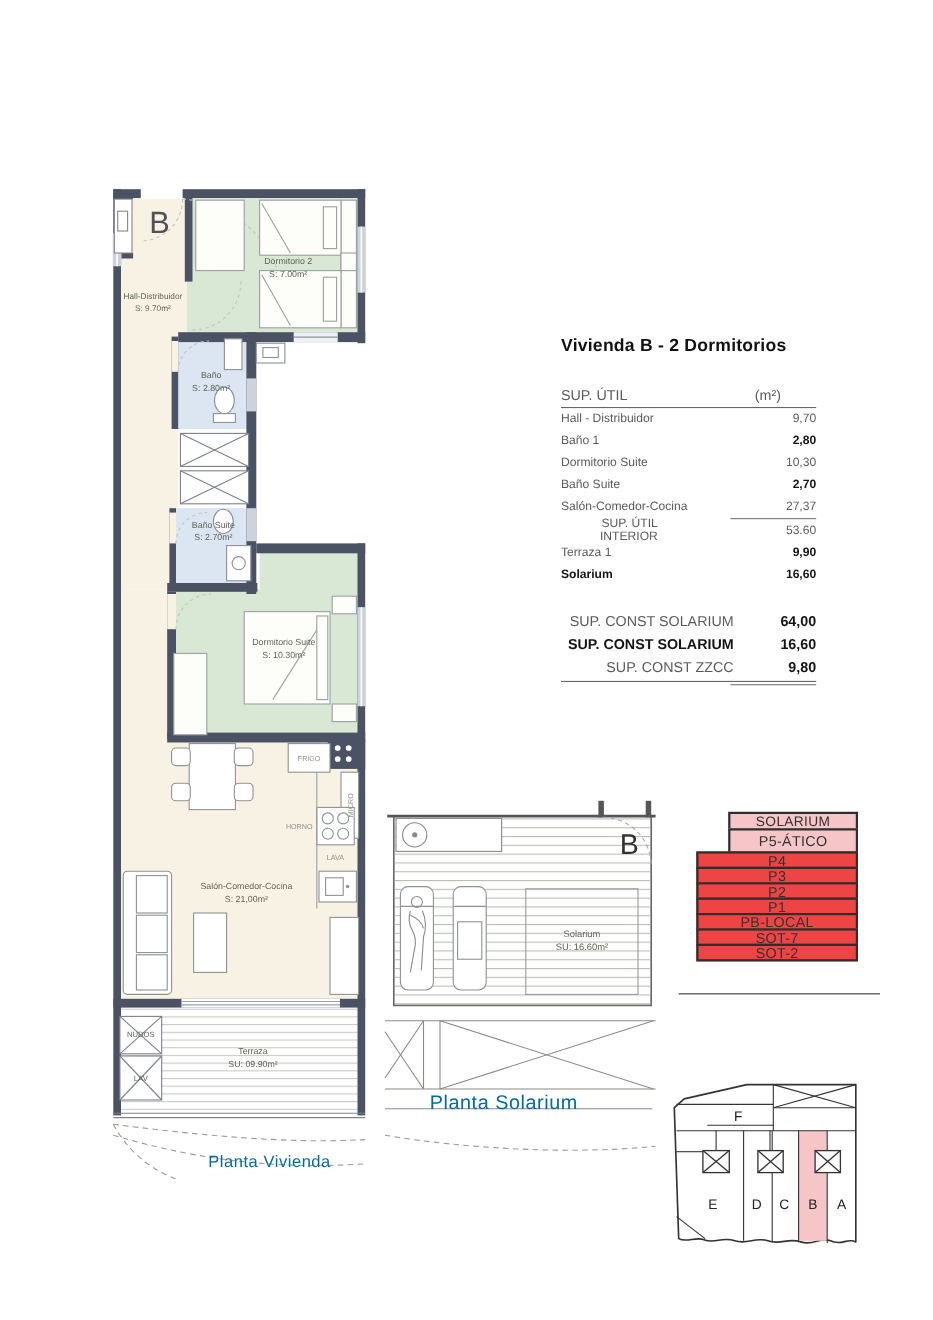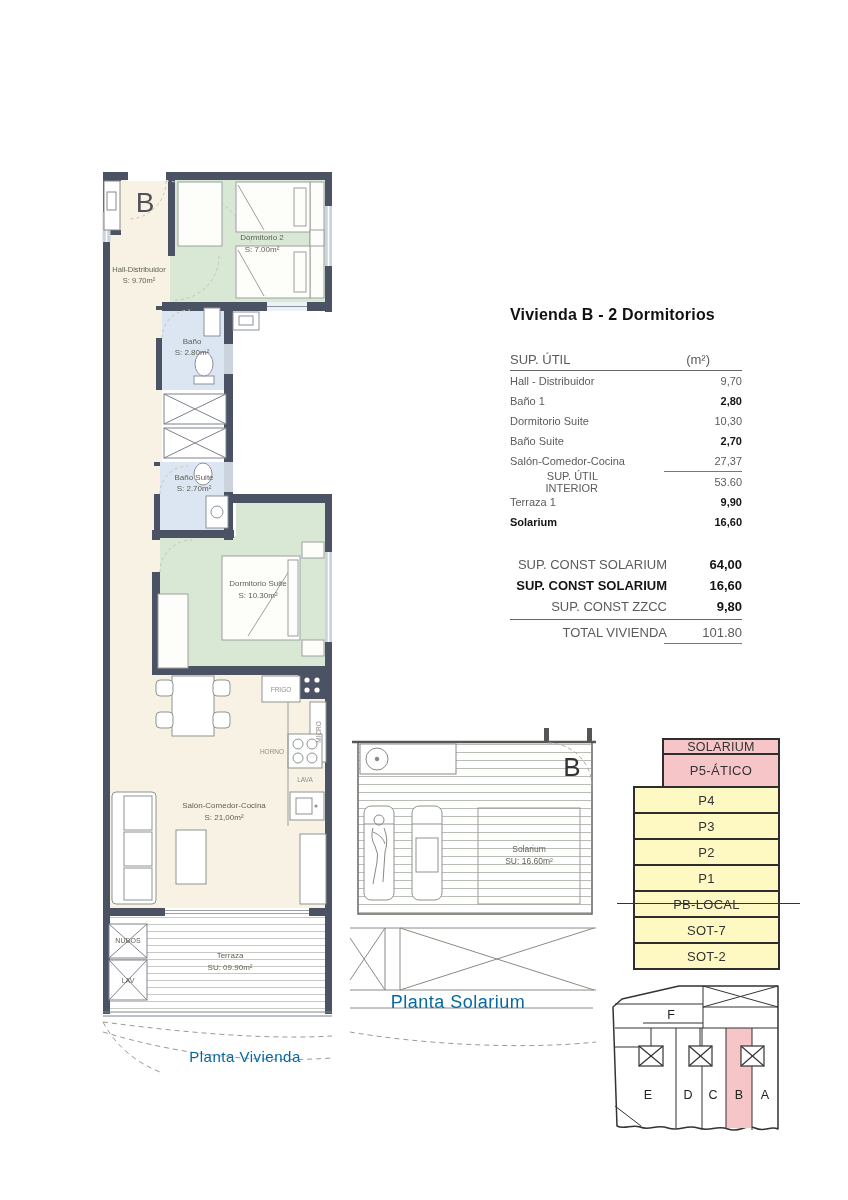--- a/index.html
+++ b/index.html
@@ -19,24 +19,24 @@
   .vb .tval{font-weight:bold;color:#141414;}
   .lb .tlabel{font-weight:bold;color:#141414;}
   .sub .tlabel{text-align:right;padding-right:72px;}
   .partline{height:0;border-top:1px solid #777;width:78px;margin-left:auto;}
   .sumgap{height:22px;}
   .srow{display:flex;align-items:center;height:21px;font-size:13px;}
   .srow .tlabel{text-align:right;padding-right:3px;}
   .fullline{height:0;border-top:1.2px solid #666;margin:2px 0 2px 0;}
   
   .stack{position:absolute;left:633px;top:738px;width:147px;}
-  .lvl{box-sizing:border-box;border:2px solid #2e2e2e;height:28px;margin-top:-2px;background:#fef9c3;
+  .lvl{box-sizing:border-box;border:2px solid #2e2e2e;height:16px;margin-top:-2px;background:#ef4444;
        display:flex;align-items:center;justify-content:center;font-size:13px;color:#333;letter-spacing:.3px;}
   .lvl.first{margin-top:0;height:17px;font-size:12.5px;}
-  .lvl.atico{height:35px;text-align:right;}
+  .lvl.atico{height:23px;text-align:right;}
   .lvl.narrow{width:118px;margin-left:29px;}
   .lvl.pink{background:#f6c5c8;}
   .groundline{position:absolute;left:617px;top:903px;width:183px;height:0;border-top:1.5px solid #333;}
 </style>
 </head>
 <body>
 
 <div class="sheet">
 
   <svg style="left:96px;top:165px" width="250" height="910" viewBox="96 165 250 910">
@@ -349,24 +349,20 @@
     </div>
     <div class="srow lb vb">
       <span class="tlabel">SUP. CONST SOLARIUM</span>
       <span class="tval">16,60</span>
     </div>
     <div class="srow vb">
       <span class="tlabel">SUP. CONST ZZCC</span>
       <span class="tval">9,80</span>
     </div>
     <div class="fullline"></div>
-    <div class="srow">
-      <span class="tlabel">TOTAL VIVIENDA</span>
-      <span class="tval">101.80</span>
-    </div>
     <div class="partline"></div>
   </div>
 
   <div class="stack">
     <div class="lvl first narrow pink">SOLARIUM</div>
     <div class="lvl atico narrow pink">P5-ÁTICO</div>
     <div class="lvl">P4</div>
     <div class="lvl">P3</div>
     <div class="lvl">P2</div>
     <div class="lvl">P1</div>

